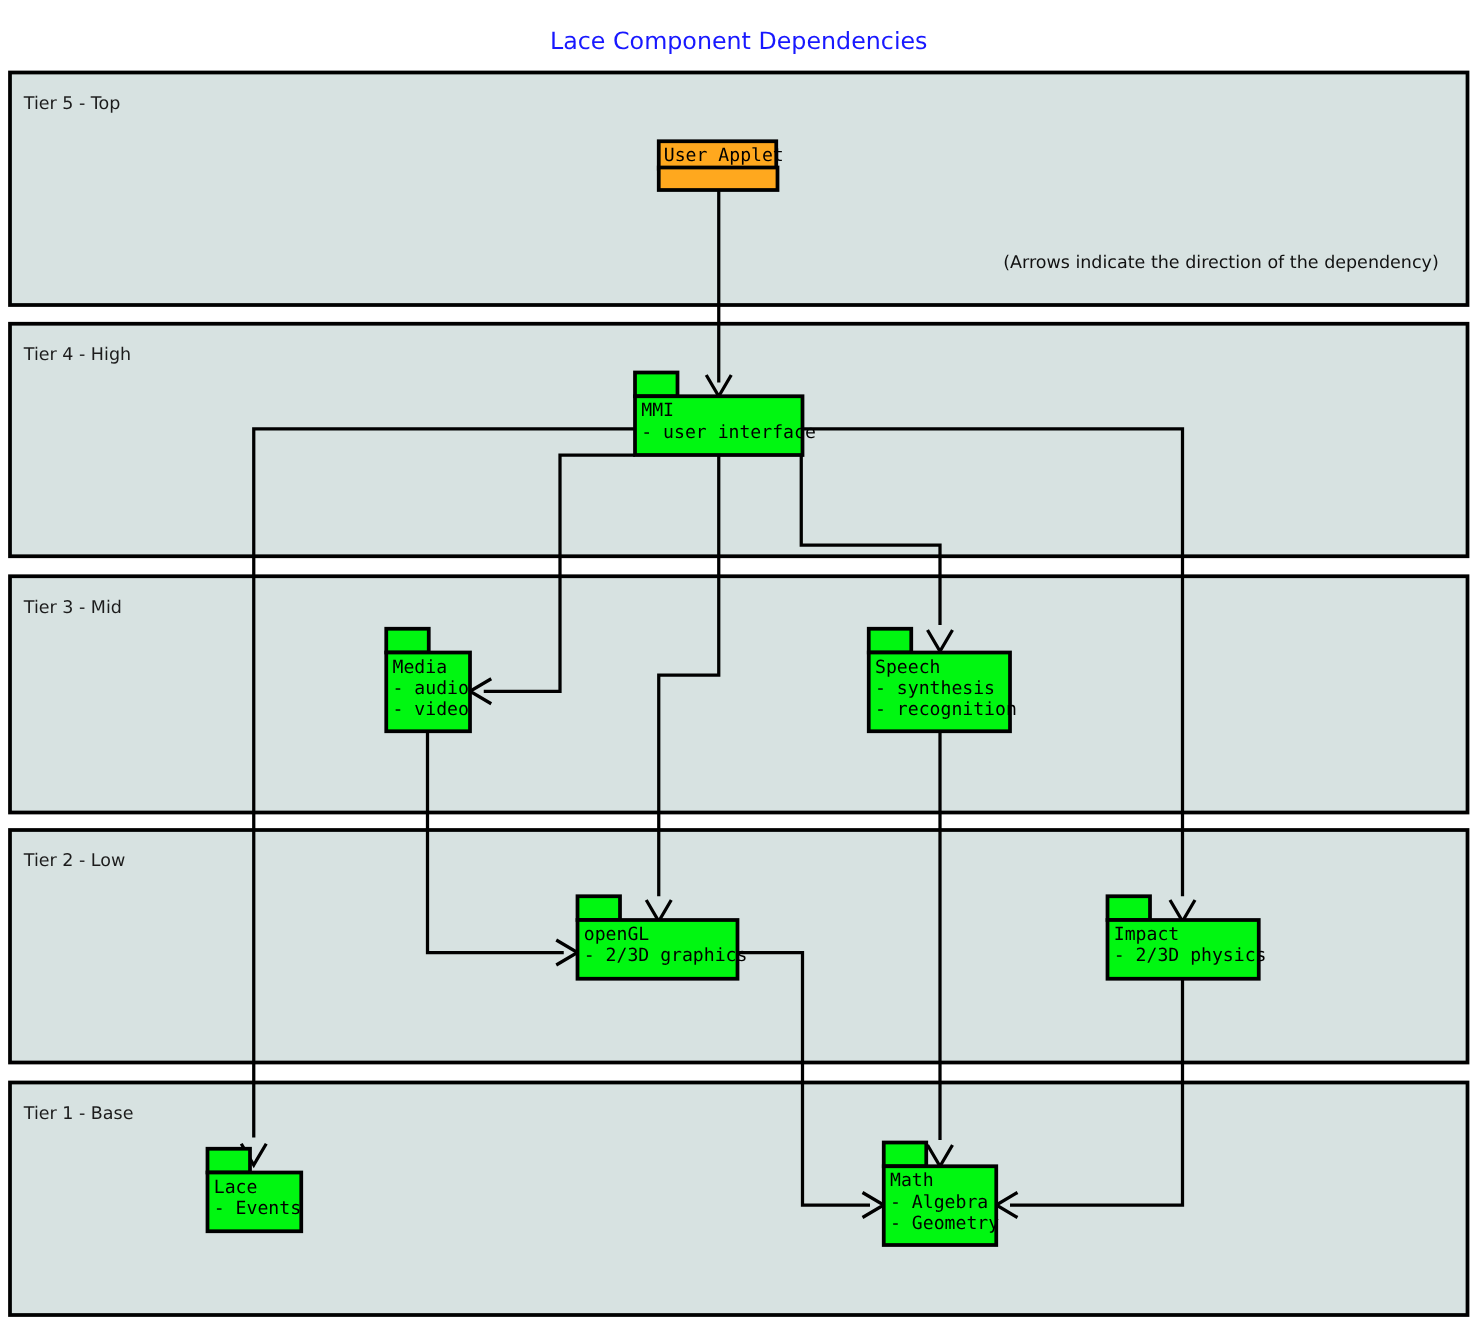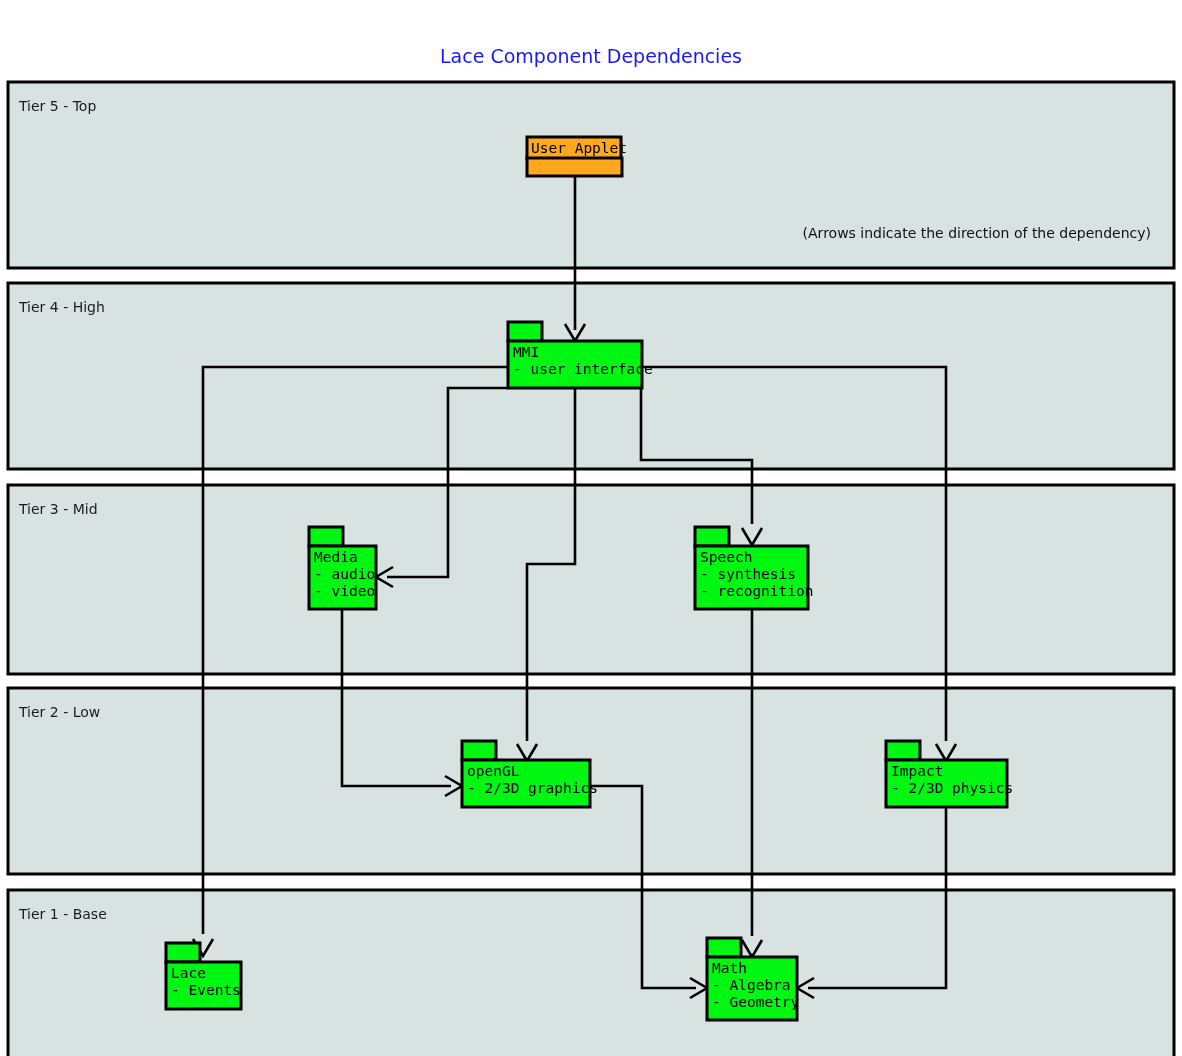--- a/index.html
+++ b/index.html
@@ -1,21 +1,21 @@
 <!DOCTYPE html>
 <html><head>
 <meta charset="utf-8">
 <style>
   html,body{margin:0;padding:0;background:#ffffff;}
   body{
     width:1182px;height:1056px;
     font-family:"DejaVu Sans","Liberation Sans",sans-serif;
     overflow:hidden;position:relative;
   }
-  #diagram-root{position:absolute;inset:0;margin-top:24px;}
+  #diagram-root{position:absolute;inset:0;}
   svg{display:block;}
   .title-text{
     font-family:"DejaVu Sans","Liberation Sans",sans-serif;
     font-size:19px;fill:#1818ff;
   }
   .tier-label{
     font-family:"DejaVu Sans","Liberation Sans",sans-serif;
     font-size:14px;fill:#1c1c1c;
   }
   .note-text{

